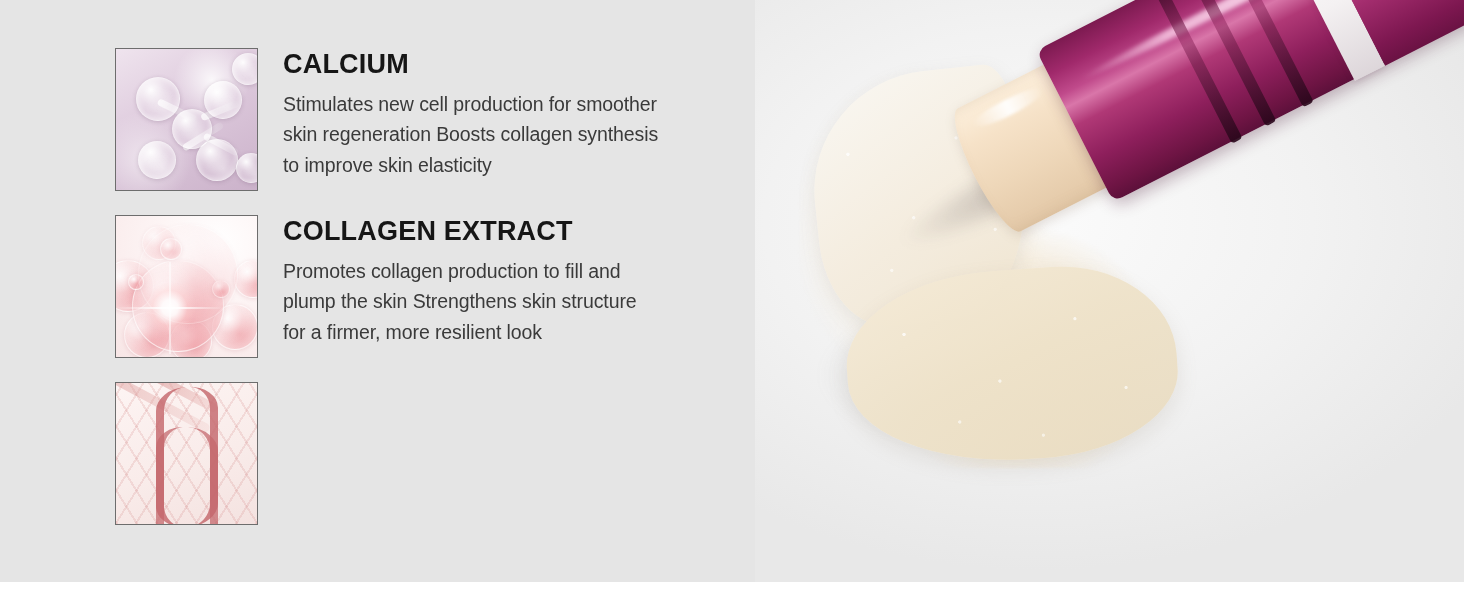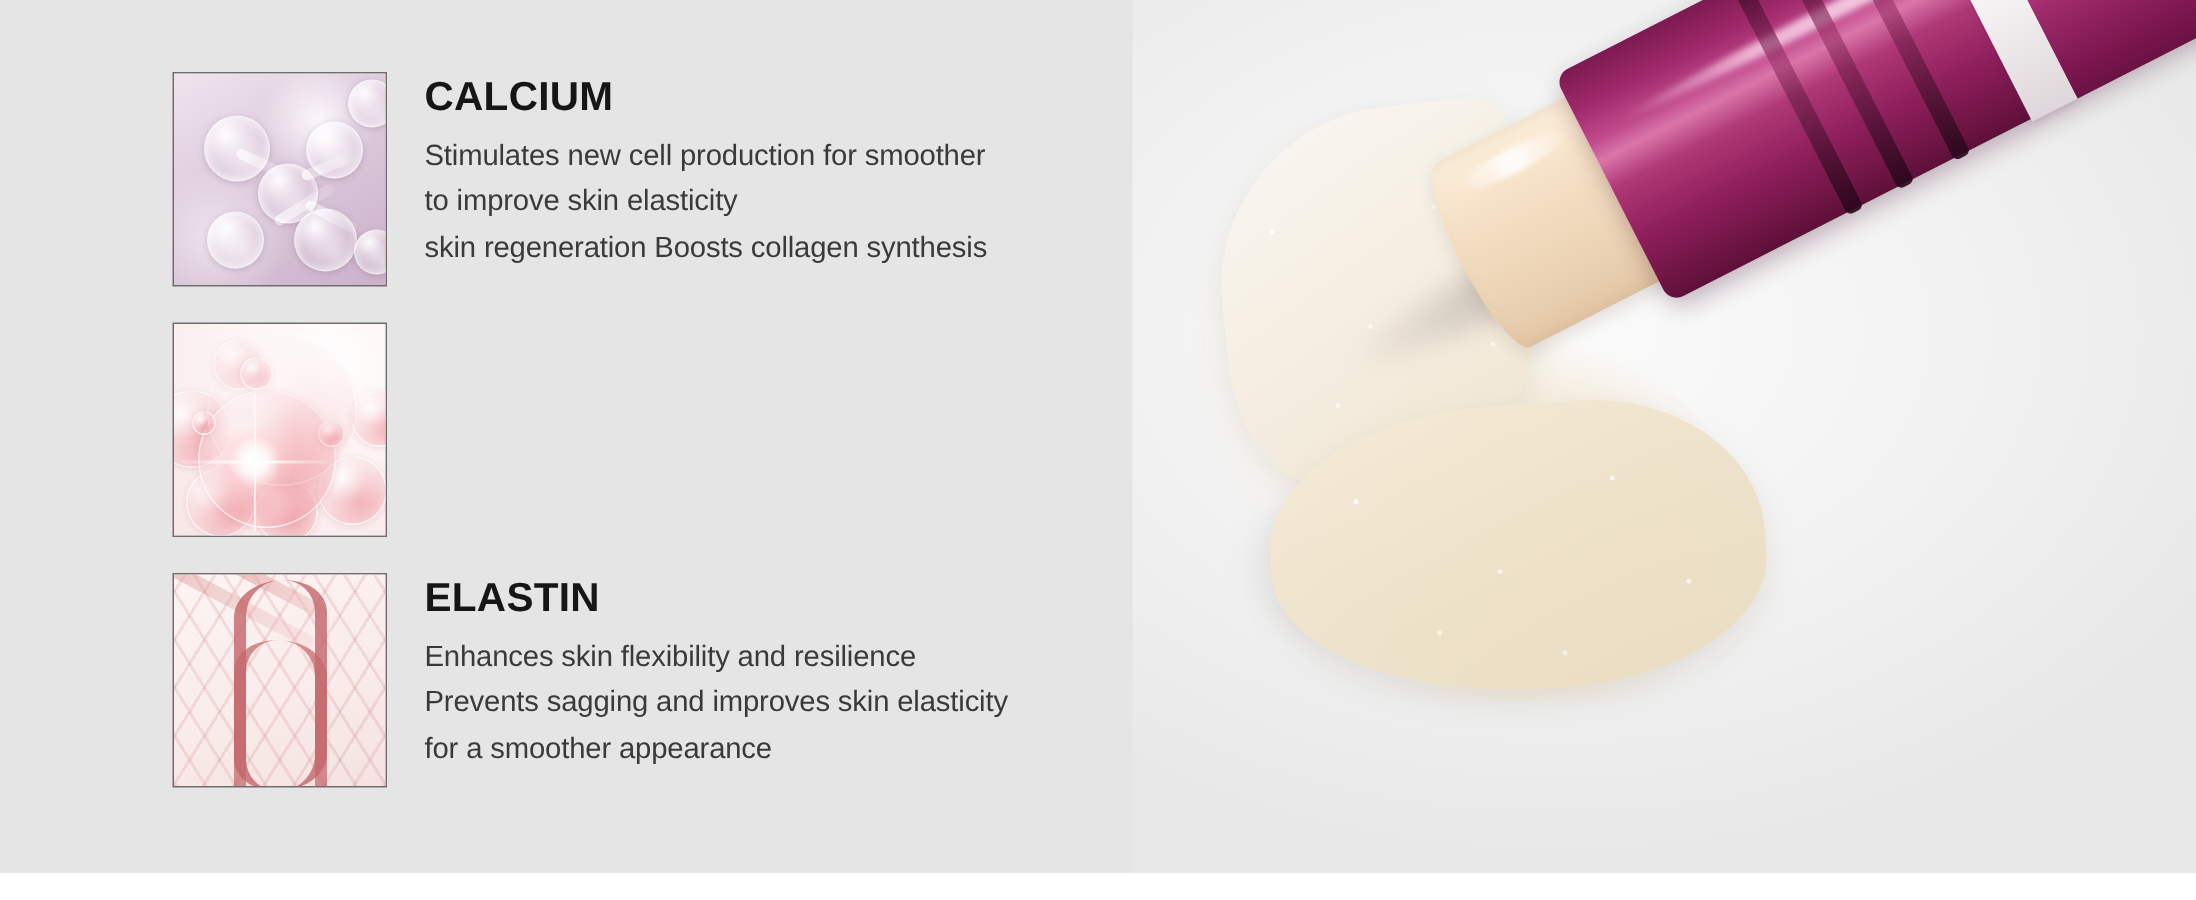--- a/index.html
+++ b/index.html
@@ -323,22 +323,22 @@
           <div class="bub" style="left:22px; top:92px; width:38px; height:38px;"></div>
           <div class="bub" style="left:80px; top:90px; width:42px; height:42px;"></div>
           <div class="bub" style="left:116px; top:4px;  width:32px; height:32px;"></div>
           <div class="bub" style="left:120px; top:104px; width:30px; height:30px;"></div>
         </div>
       </div>
       <div class="ing-text">
         <div class="ing-title">CALCIUM</div>
         <div class="ing-desc">
           <span>Stimulates new cell production for smoother</span>
+          <span>skin regeneration Boosts collagen synthesis</span>
           <span>to improve skin elasticity</span>
-          <span>skin regeneration Boosts collagen synthesis</span>
         </div>
       </div>
     </div>
 
     <div class="ingredient-row">
       <div class="thumb">
         <div class="thumb-inner th-collagen">
           <div class="pbub" style="left:-14px; top:44px; width:52px; height:52px;"></div>
           <div class="pbub" style="left:8px;  top:96px; width:46px; height:46px;"></div>
           <div class="pbub" style="left:54px; top:104px; width:42px; height:42px;"></div>
@@ -346,40 +346,40 @@
           <div class="pbub" style="left:118px; top:44px; width:38px; height:38px;"></div>
           <div class="pbub" style="left:26px; top:10px; width:34px; height:34px; opacity:.65;"></div>
           <div class="pbub" style="left:16px; top:44px; width:92px; height:92px;"></div>
           <div class="pbub" style="left:44px; top:22px; width:22px; height:22px;"></div>
           <div class="pbub" style="left:12px; top:58px; width:16px; height:16px;"></div>
           <div class="pbub" style="left:96px; top:64px; width:18px; height:18px;"></div>
           <div class="pbub" style="left:22px; top:8px;  width:100px; height:100px; opacity:.35;"></div>
           <div class="flare"></div>
         </div>
       </div>
+      <div class="ing-text">
+        <div class="ing-title">COLLAGEN EXTRACT</div>
+        <div class="ing-desc">
+          <span>Promotes collagen production to fill and</span>
+          <span>plump the skin Strengthens skin structure</span>
+          <span>for a firmer, more resilient look</span>
+        </div>
+      </div>
     </div>
 
     <div class="ingredient-row">
       <div class="thumb">
         <div class="thumb-inner th-elastin">
           <div class="helix-bg"></div>
           <div class="helix-diag d1"></div>
           <div class="helix-diag d2"></div>
           <div class="helix-strand s1"></div>
           <div class="helix-strand s2"></div>
         </div>
       </div>
-      <div class="ing-text">
-        <div class="ing-title">ELASTIN</div>
-        <div class="ing-desc">
-          <span>Enhances skin flexibility and resilience</span>
-          <span>Prevents sagging and improves skin elasticity</span>
-          <span>for a smoother appearance</span>
-        </div>
-      </div>
     </div>
 
   </div>
 
   <div class="photo">
 
     <div class="smear-shadow"></div>
     <div class="smear"></div>
     <div class="smear-upper">
       <div class="smear-speck"></div>

